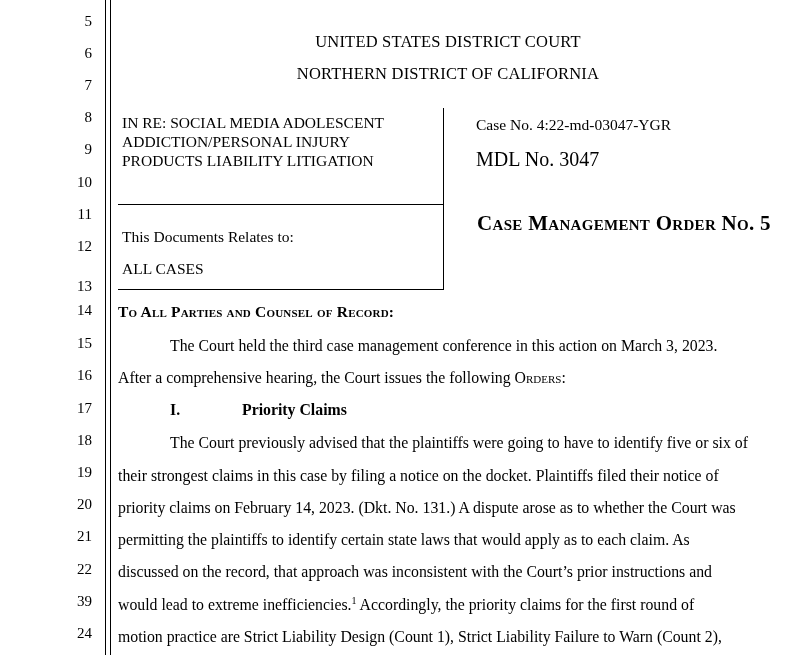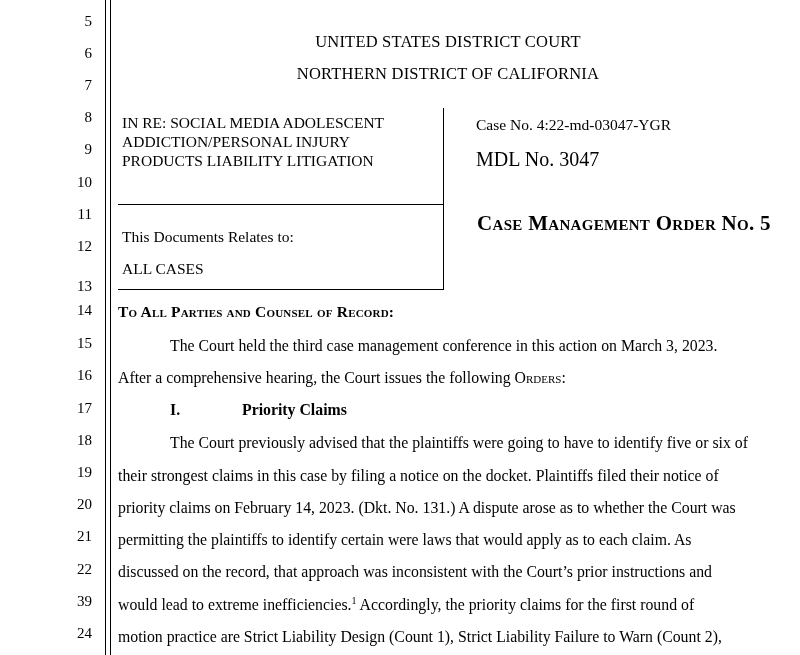--- a/index.html
+++ b/index.html
@@ -227,19 +227,19 @@
     <div class="to-parties">To All Parties and Counsel of Record:</div>
 
     <div class="body-line indent" style="top:338px">The Court held the third case management conference in this action on March 3, 2023.</div>
     <div class="body-line" style="top:370px"><span>After a comprehensive hearing, the Court issues the following </span><span class="sc-bold">Orders</span><span>:</span></div>
 
     <div class="section-head"><span class="numeral">I.</span><span>Priority Claims</span></div>
 
     <div class="body-line indent" style="top:435px">The Court previously advised that the plaintiffs were going to have to identify five or six of</div>
     <div class="body-line" style="top:468px">their strongest claims in this case by filing a notice on the docket.  Plaintiffs filed their notice of</div>
     <div class="body-line" style="top:500px">priority claims on February 14, 2023.  (Dkt. No. 131.)  A dispute arose as to whether the Court was</div>
-    <div class="body-line" style="top:532px">permitting the plaintiffs to identify certain were laws that would apply as to each claim.  As</div>
+    <div class="body-line" style="top:532px">permitting the plaintiffs to identify certain state laws that would apply as to each claim.  As</div>
     <div class="body-line" style="top:564px">discussed on the record, that approach was inconsistent with the Court’s prior instructions and</div>
     <div class="body-line" style="top:596px"><span>would lead to extreme inefficiencies.</span><sup>1</sup><span>  Accordingly, the priority claims for the first round of</span></div>
     <div class="body-line" style="top:629px">motion practice are Strict Liability Design (Count 1), Strict Liability Failure to Warn (Count 2),</div>
 
   </div>
 </div>
 
 </body></html>

